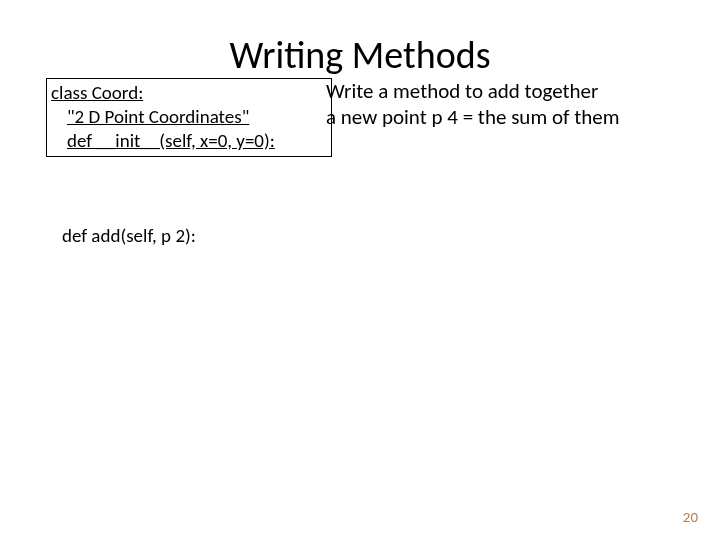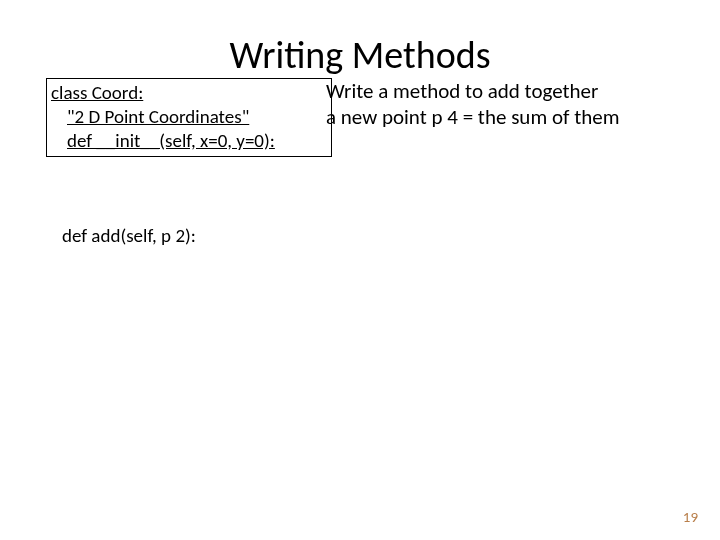--- a/index.html
+++ b/index.html
@@ -70,13 +70,13 @@
   <div class="code-line indent1">def __init__(self, x=0, y=0):</div>
 </div>
 
 <div class="instructions">
   <div>Write a method to add together</div>
   <div>a new point p 4 = the sum of them</div>
 </div>
 
 <div class="method-line">def add(self, p 2):</div>
 
-<div class="page-number">19</div>
+<div class="page-number">20</div>
 
 </body></html>

